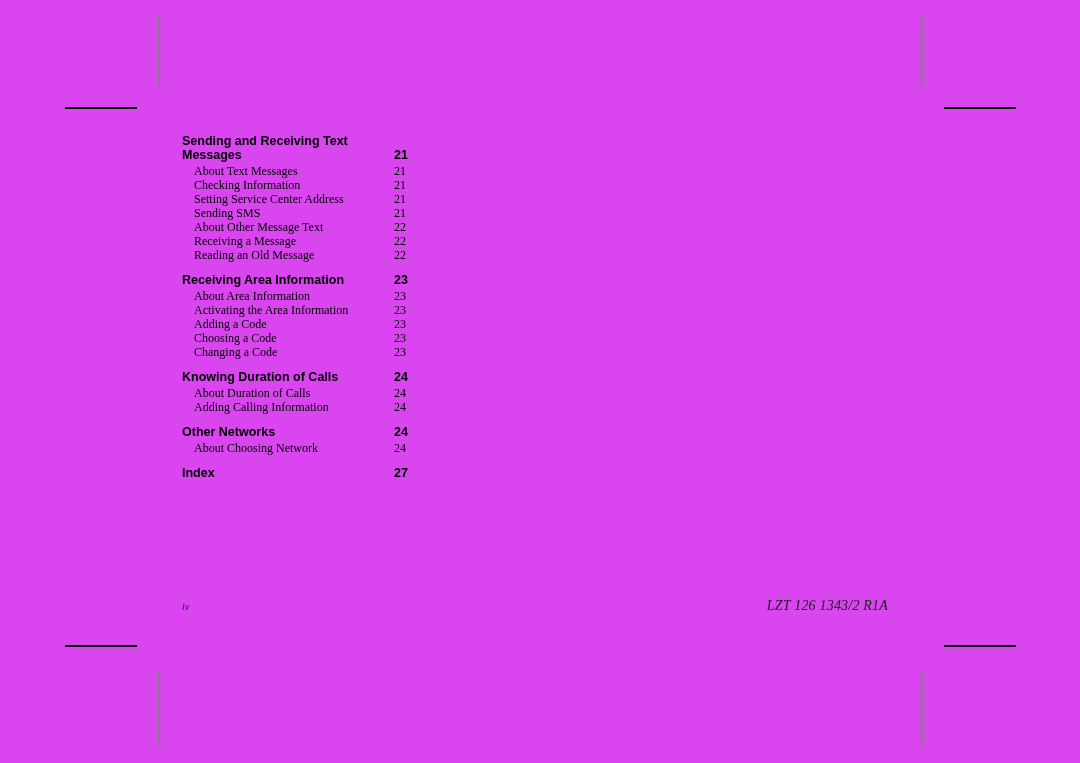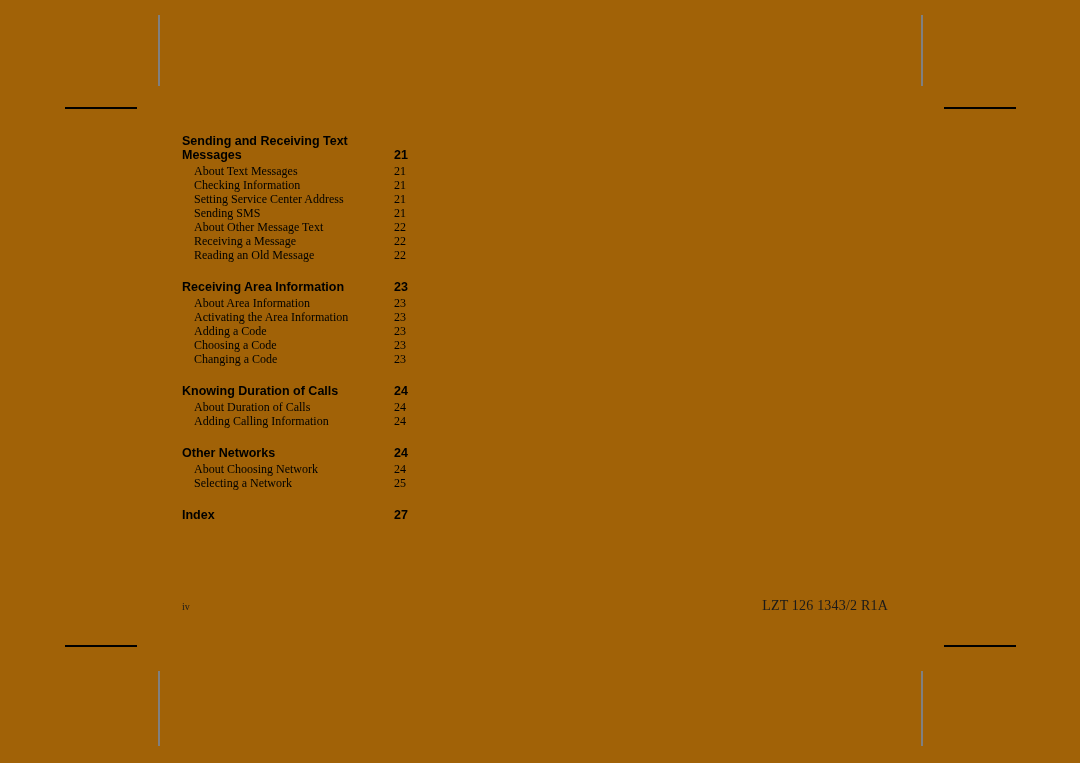--- a/index.html
+++ b/index.html
@@ -5,21 +5,21 @@
 <style>
   html, body {
     margin: 0;
     padding: 0;
     background: #ffffff;
   }
   .page {
     position: relative;
     width: 1080px;
     height: 763px;
-    background: #a16207;
+    background: #d946ef;
     overflow: hidden;
   }
 
   
   .mark-v {
     position: absolute;
     width: 2px;
     background: #808080;
   }
   .mark-h {
@@ -38,21 +38,21 @@
 
   
   .toc {
     position: absolute;
     left: 182px;
     top: 134px;
     width: 240px;
   }
 
   .toc-section { margin-bottom: 0; }
-  .toc-section + .toc-section { margin-top: 18px; }
+  .toc-section + .toc-section { margin-top: 11px; }
 
   .toc-heading {
     display: flex;
     align-items: flex-end;
     font-family: "Liberation Sans", sans-serif;
     font-weight: bold;
     font-size: 12.5px;
     line-height: 14px;
     color: #000000;
   }
@@ -91,20 +91,21 @@
   
   .footer {
     position: absolute;
     left: 182px;
     top: 598px;
     width: 706px;
     display: flex;
     justify-content: space-between;
     align-items: baseline;
     font-family: "Liberation Serif", serif;
+    font-style: italic;
     color: #1a1a1a;
   }
   .footer-page { font-size: 10px; }
   .footer-doc  { font-size: 14px; letter-spacing: 0.2px; }
 </style>
 </head>
 <body>
 
 <div class="page">
 
@@ -194,24 +195,20 @@
       </div>
       <div class="toc-section">
         <div class="toc-heading">
           <span class="h-title">Other Networks</span>
           <span class="h-page">24</span>
         </div>
         <div class="toc-entry">
           <span class="e-title">About Choosing Network</span>
           <span class="e-page">24</span>
         </div>
-        <div class="toc-entry">
-          <span class="e-title">Selecting a Network</span>
-          <span class="e-page">25</span>
-        </div>
       </div>
       <div class="toc-section">
         <div class="toc-heading">
           <span class="h-title">Index</span>
           <span class="h-page">27</span>
         </div>
       </div>
     </div>
 
   <div class="footer">

